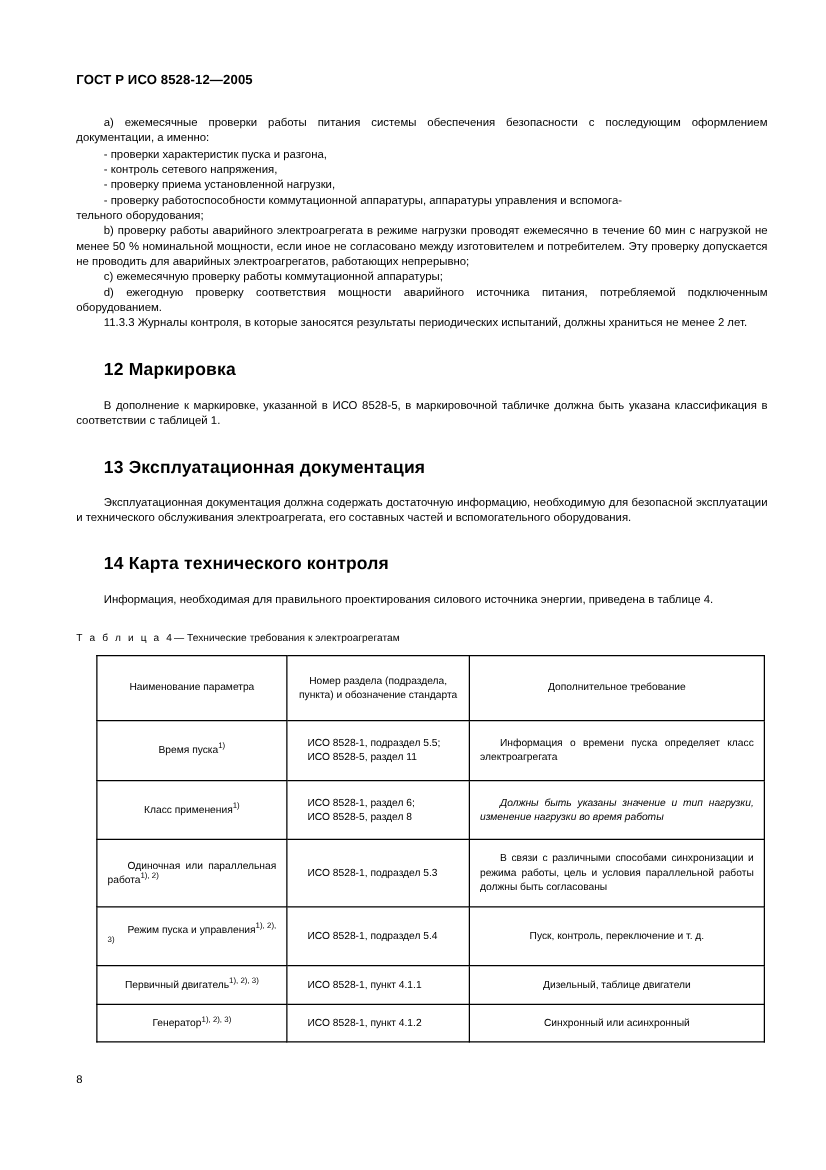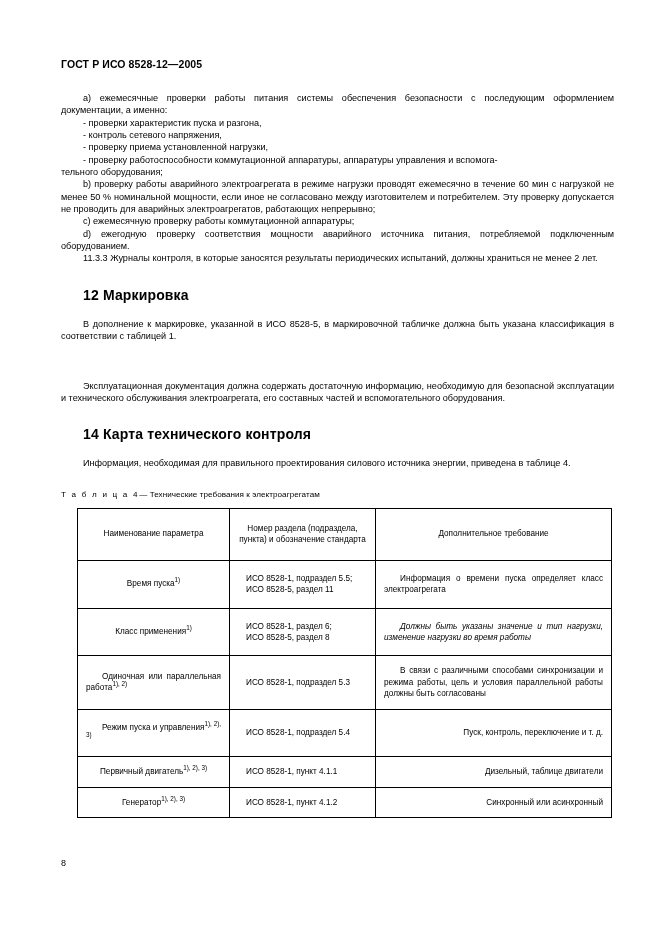--- a/index.html
+++ b/index.html
@@ -102,21 +102,21 @@
   }
   .c-ref {
     text-align: left;
     padding-left: 16px;
   }
   .c-req {
     text-align: justify;
     text-indent: 16px;
   }
   .c-req.center {
-    text-align: right;
+    text-align: center;
     text-indent: 0;
   }
   sup {
     font-size: 6.3px;
     vertical-align: super;
     line-height: 0;
   }
   .page-num {
     position: absolute;
     left: 61px;
@@ -143,20 +143,21 @@
     <p class="body-text ind">c)  ежемесячную проверку работы коммутационной аппаратуры;</p>
     <p class="body-text ind">d)  ежегодную проверку соответствия мощности аварийного источника питания, потребляемой подключенным оборудованием.</p>
     <p class="body-text ind">11.3.3  Журналы контроля, в которые заносятся результаты периодических испытаний, должны храниться не менее 2 лет.</p>
 
     <div class="sp-before-head"></div>
     <h2 class="section">12  Маркировка</h2>
     <div class="sp-after-head"></div>
     <p class="body-text ind">В дополнение к маркировке, указанной в ИСО 8528-5, в маркировочной табличке должна быть указана классификация в соответствии с таблицей 1.</p>
 
     <div class="sp-before-head"></div>
+    <h2 class="section">13  Эксплуатационная документация</h2>
     <div class="sp-after-head"></div>
     <p class="body-text ind">Эксплуатационная документация должна содержать достаточную информацию, необходимую для безопасной эксплуатации и технического обслуживания электроагрегата, его составных частей и вспомогательного оборудования.</p>
 
     <div class="sp-before-head"></div>
     <h2 class="section">14  Карта технического контроля</h2>
     <div class="sp-after-head"></div>
     <p class="body-text ind">Информация, необходимая для правильного проектирования силового источника энергии, приведена в таблице 4.</p>
 
     <div style="height:20px"></div>
 

